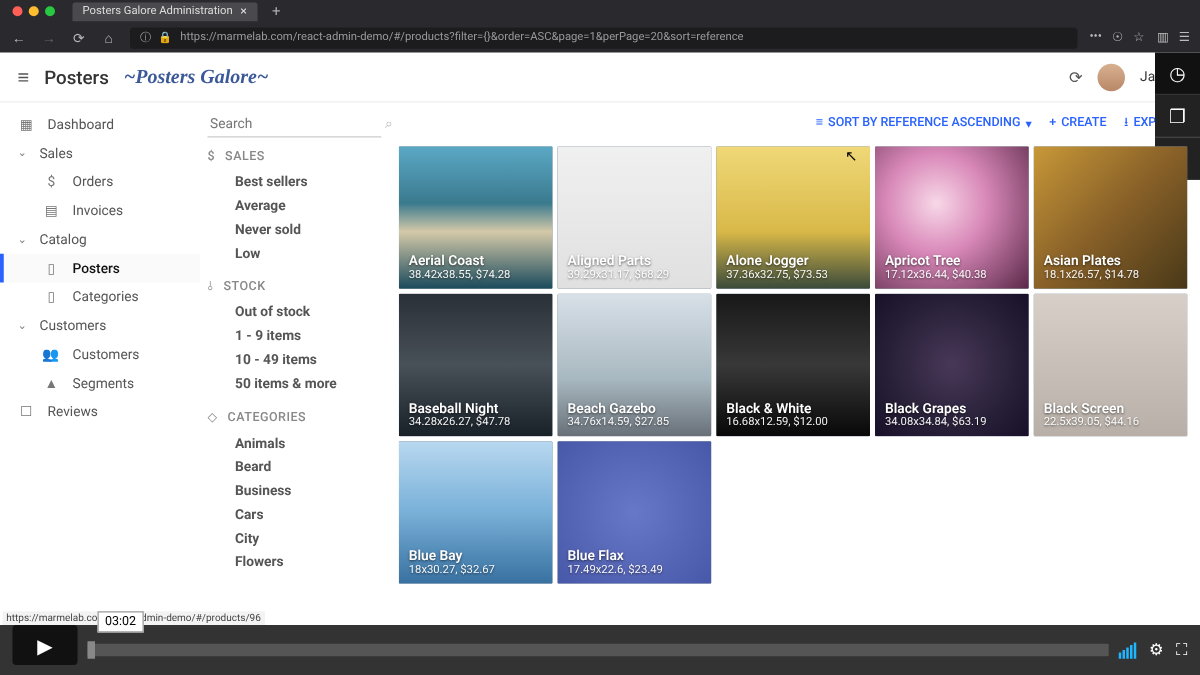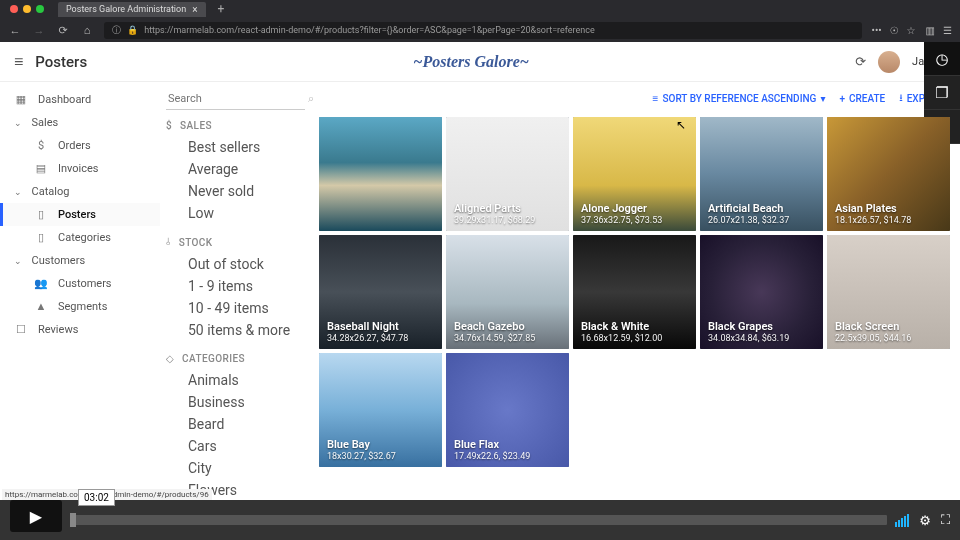--- a/index.html
+++ b/index.html
@@ -18,21 +18,21 @@
 .addr-row .nav-btn { color:#bbb; font-size:11px; cursor:pointer; width:14px; text-align:center;}
 .addr-bar { flex:1; background:#1c1c1e; border-radius:3px; padding:2px 8px; display:flex; align-items:center; gap:6px; color:#999; font-size:9px;}
 .addr-bar .lock{color:#4caf50; font-size:9px;}
 .addr-right{display:flex; gap:8px; color:#bbb; font-size:10px;}
 .chrome-icons{display:flex; gap:8px; color:#bbb; font-size:10px;}
 
 
 .appbar { height:40px; display:flex; align-items:center; padding:0 14px; border-bottom:1px solid #eee; gap:12px;}
 .hamburger{font-size:16px; color:#555; cursor:pointer;}
 .page-title{font-size:15px; font-weight:500; color:#333;}
-.brand{flex:1; text-align:center; font-family:'Comic Sans MS',cursive; color:#3b5998; font-size:16px; font-weight:bold; font-style:italic;}
+.brand{flex:1; text-align:left; font-family:'Comic Sans MS',cursive; color:#3b5998; font-size:16px; font-weight:bold; font-style:italic;}
 .refresh-ico{color:#555; font-size:13px; cursor:pointer;}
 .avatar{width:22px; height:22px; border-radius:50%; background:linear-gradient(#d8b090,#b88868);}
 .user-name{font-size:11px; color:#333;}
 
 
 .layout{display:flex; height:calc(100% - 42px - 40px - 40px);}
 .nav{width:160px; padding:6px 0; font-size:11px; color:#555;}
 .nav-item{display:flex; align-items:center; gap:10px; padding:5px 14px; cursor:pointer;}
 .nav-item.sub{padding-left:34px;}
 .nav-item.active{color:#111; font-weight:500; border-left:3px solid #2962ff; padding-left:11px; background:#fafafa;}
@@ -40,21 +40,21 @@
 .nav-ico{width:14px; text-align:center; color:#777; font-size:11px;}
 .chev{font-size:9px; color:#777;}
 
 
 .filters{width:155px; padding:6px 10px 6px 6px; font-size:10px; color:#666;}
 .search-box{display:flex; align-items:center; border-bottom:1px solid #ccc; padding:4px 2px; margin-bottom:10px;}
 .search-box input{border:none; outline:none; flex:1; font-size:11px; color:#888;}
 .search-ico{color:#bbb; font-size:11px;}
 .fgroup{margin-bottom:12px;}
 .fhead{display:flex; align-items:center; gap:8px; font-size:10px; color:#888; letter-spacing:0.4px; margin-bottom:5px; font-weight:500;}
-.fitem{padding:3px 0 3px 22px; cursor:pointer; font-size:14px; color:#555;}
+.fitem{padding:3px 0 3px 22px; cursor:pointer; font-size:11px; color:#555;font-weight:bold;}
 
 
 .content{flex:1; display:flex; flex-direction:column; padding:0 10px 6px 4px; overflow:hidden;}
 .actions{display:flex; justify-content:flex-end; align-items:center; gap:14px; padding:8px 6px 10px; font-size:10px; font-weight:500; color:#2962ff;}
 .action{display:flex; align-items:center; gap:4px; cursor:pointer;}
 .grid{display:grid; grid-template-columns:repeat(5,1fr); gap:4px; overflow-y:auto;}
 .card{position:relative; height:114px; background:#789; border-radius:1px; overflow:hidden;}
 .card-bg{position:absolute; inset:0; }
 .card-txt{position:absolute; left:8px; right:8px; bottom:6px; color:#fff; text-shadow:0 1px 2px rgba(0,0,0,0.6);}
 .card-title{font-size:11px; font-weight:600;}
@@ -207,22 +207,22 @@
           <div class="fitem">1 - 9 items</div>
           <div class="fitem">10 - 49 items</div>
           <div class="fitem">50 items &amp; more</div>
         </div>
         <div class="fgroup">
           <div class="fhead">
             <span>◇</span>
             <span>CATEGORIES</span>
           </div>
           <div class="fitem">Animals</div>
+          <div class="fitem">Beard</div>
           <div class="fitem">Business</div>
-          <div class="fitem">Beard</div>
           <div class="fitem">Cars</div>
           <div class="fitem">City</div>
           <div class="fitem">Flowers</div>
         </div>
       </div>
   </div>
 
   <div class="content">
     <div class="actions">
       <div class="action">
@@ -235,40 +235,44 @@
         <span>CREATE</span>
       </div>
       <div class="action">
         <span>⭳</span>
         <span>EXPORT</span>
       </div>
     </div>
     <div class="grid" id="grid">
         <div class="card">
           <div class="card-bg" style="background: linear-gradient(rgb(91, 168, 197) 0%, rgb(58, 122, 142) 40%, rgb(212, 201, 168) 60%, rgb(26, 74, 92) 100%);"></div>
+          <div class="card-txt">
+            <div class="card-title">Aerial Coast</div>
+            <div class="card-meta">38.42x38.55, $74.28</div>
+          </div>
         </div>
         <div class="card">
           <div class="card-bg" style="background: linear-gradient(rgb(240, 240, 240), rgb(224, 224, 224));"></div>
           <div class="card-txt">
             <div class="card-title">Aligned Parts</div>
             <div class="card-meta">39.29x31.17, $68.29</div>
           </div>
         </div>
         <div class="card">
           <div class="card-bg" style="background: linear-gradient(rgb(240, 216, 120) 0%, rgb(216, 184, 72) 60%, rgb(58, 74, 58) 100%);"></div>
           <div class="card-txt">
             <div class="card-title">Alone Jogger</div>
             <div class="card-meta">37.36x32.75, $73.53</div>
           </div>
         </div>
         <div class="card">
-          <div class="card-bg" style="background: linear-gradient(rgb(160, 184, 200) 0%, rgb(104, 136, 160) 50%, rgb(56, 80, 96) 100%);"></div>
-          <div class="card-txt">
-            <div class="card-title">Artificial Beach</div>
-            <div class="card-meta">26.07x21.38, $32.37</div>
+          <div class="card-bg" style="background: radial-gradient(circle at 40% 40%, rgb(248, 216, 232) 0%, rgb(216, 136, 184) 40%, rgb(90, 40, 72) 100%);"></div>
+          <div class="card-txt">
+            <div class="card-title">Apricot Tree</div>
+            <div class="card-meta">17.12x36.44, $40.38</div>
           </div>
         </div>
         <div class="card">
           <div class="card-bg" style="background: linear-gradient(135deg, rgb(200, 152, 56) 0%, rgb(136, 96, 40) 50%, rgb(72, 56, 24) 100%);"></div>
           <div class="card-txt">
             <div class="card-title">Asian Plates</div>
             <div class="card-meta">18.1x26.57, $14.78</div>
           </div>
         </div>
         <div class="card">

